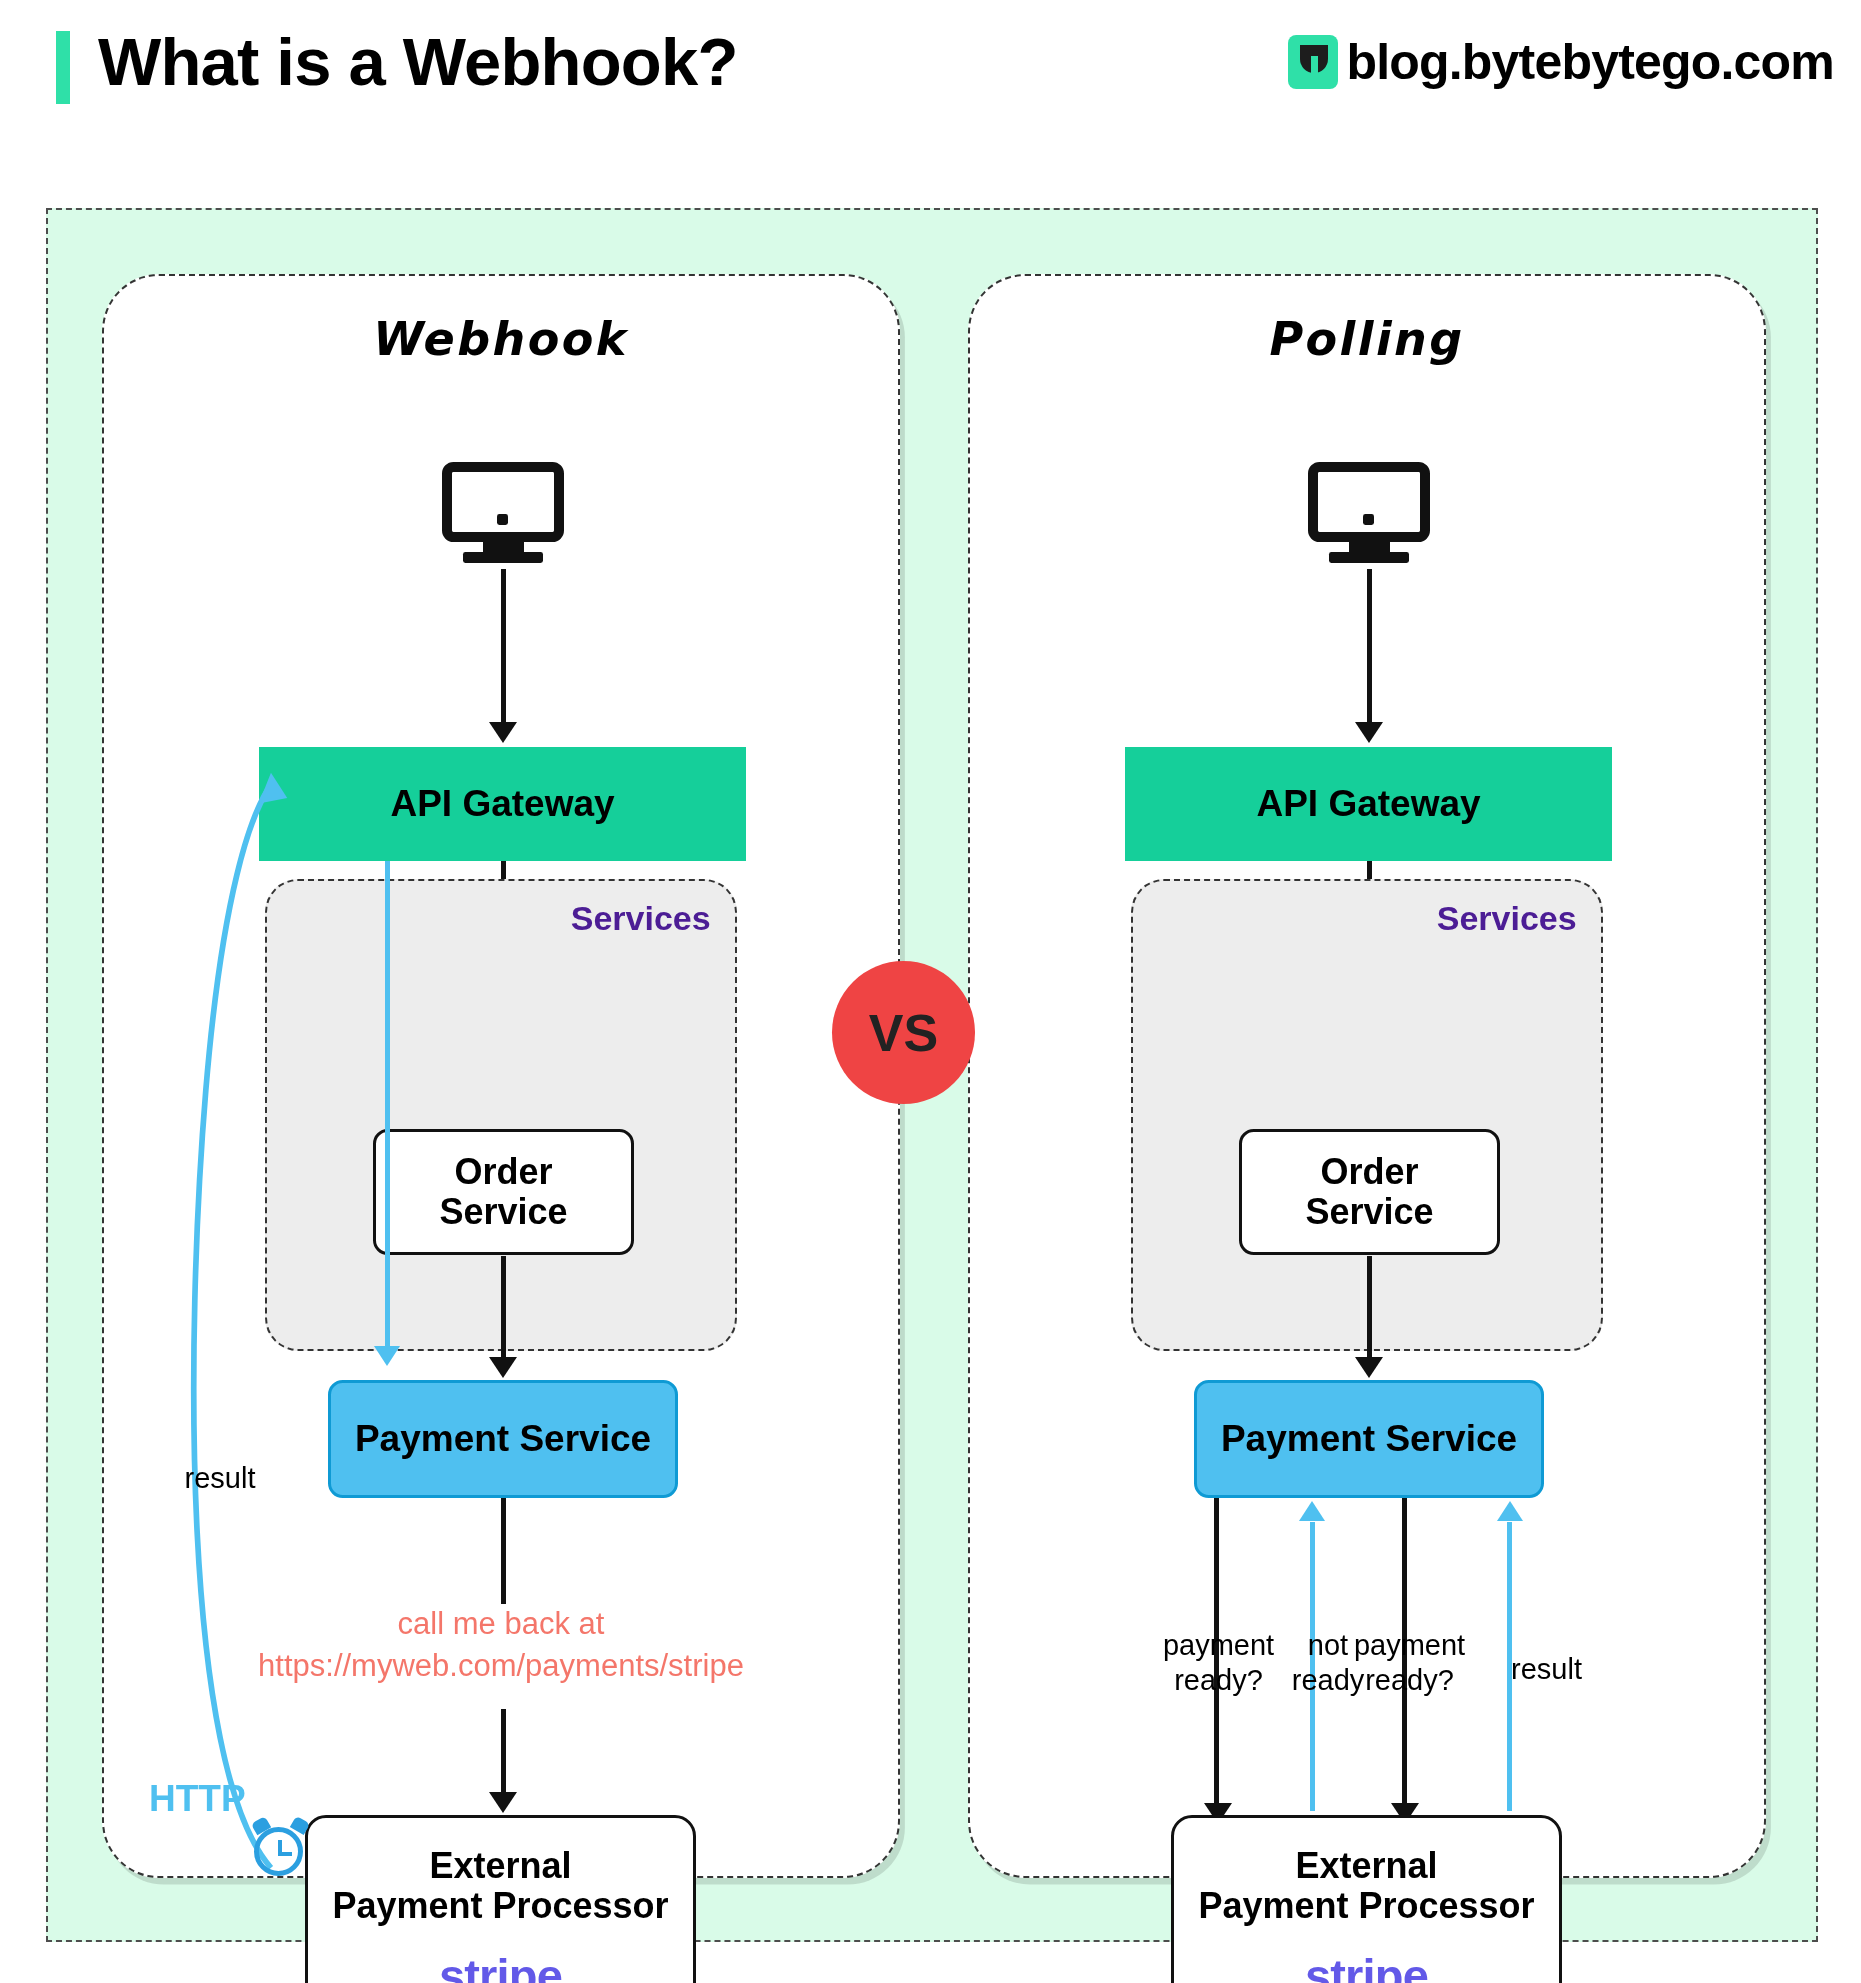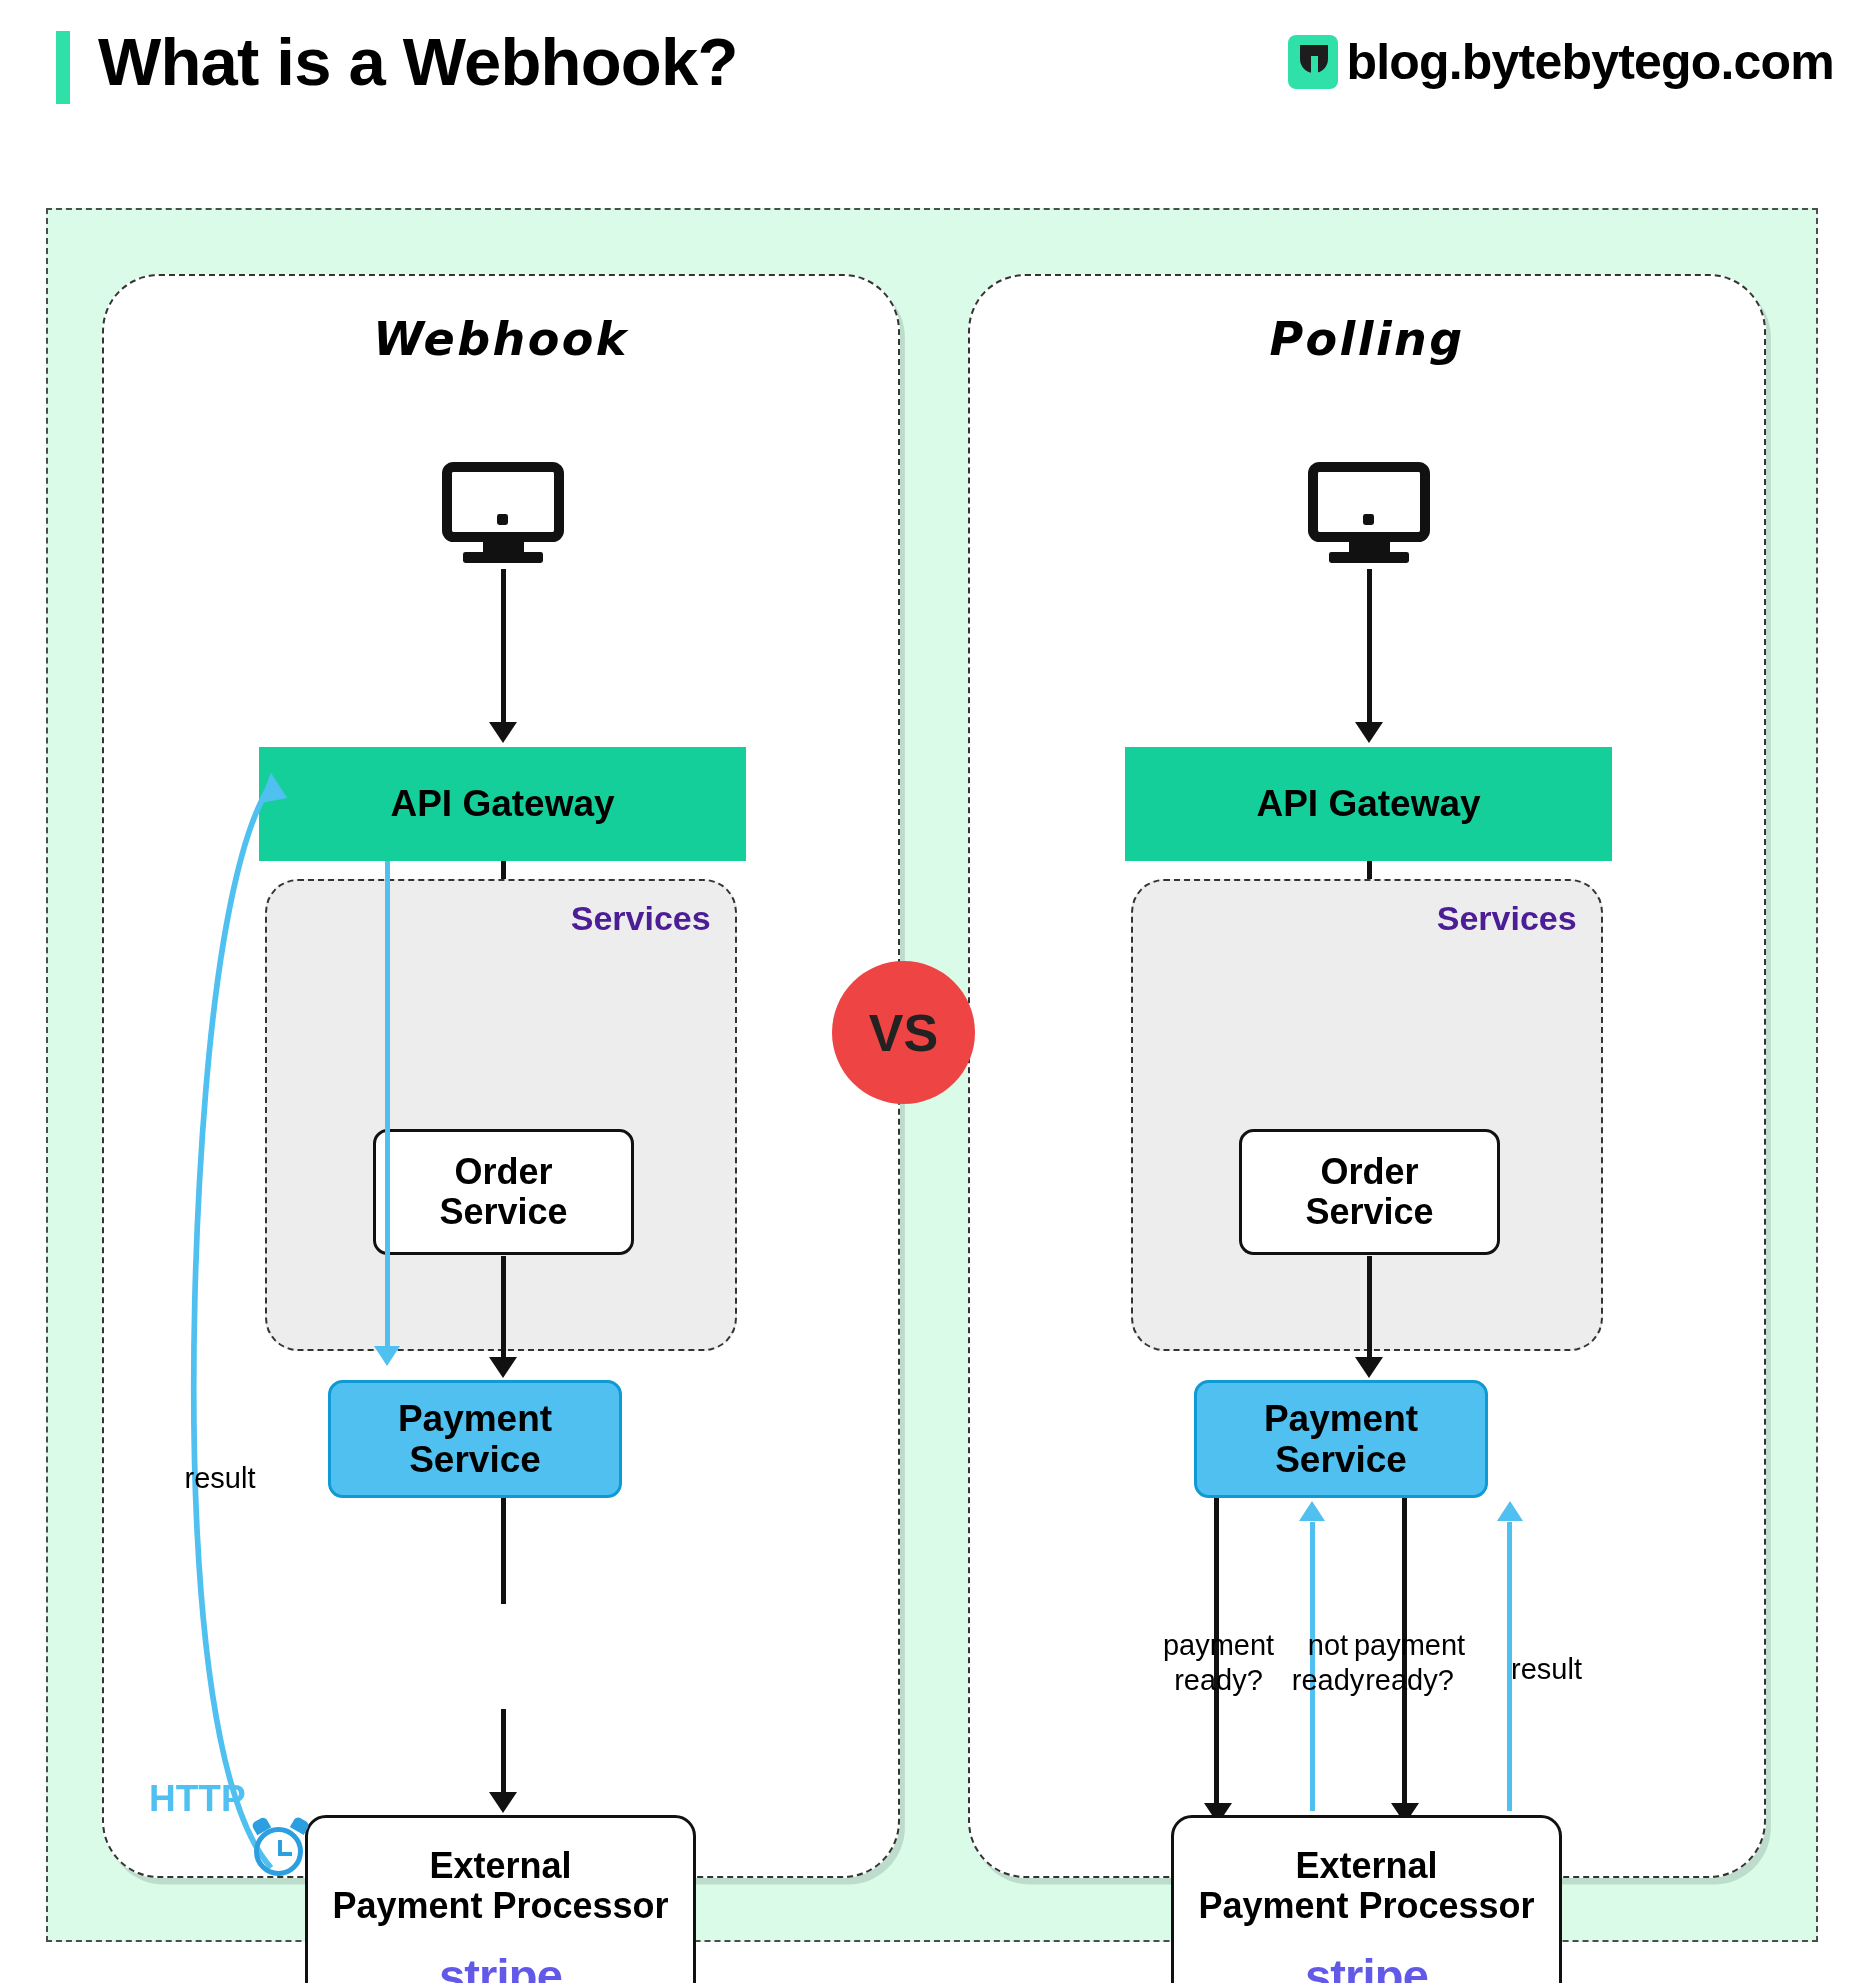--- a/index.html
+++ b/index.html
@@ -178,21 +178,21 @@
     color: #4c1d95;
   }
   .order-svc {
     width: 261px; height: 126px;
     background: #ffffff;
     border: 3.3px solid #111;
     border-radius: 14.7px;
     font-size: 36px;
   }
   .payment-svc {
-    width: 294px; height: 118px;
+    width: 350px; height: 118px;
     background: #4fc0f0;
     border: 3.3px solid #0f9ad4;
     border-radius: 14.7px;
     font-size: 37px;
   }
   .processor {
     width: 391px; height: 236px;
     background: #ffffff;
     border: 3.3px solid #111;
     border-radius: 21px;
@@ -361,20 +361,24 @@
 
     <div class="vline" style="left:397px; top:980px; height:106px;"></div>
     <div class="arrowhead-down" style="left:385px; top:1081px;"></div>
 
     <div class="box payment-svc" style="left:224px; top:1104px;">Payment Service</div>
 
     <div class="vline" style="left:397px; top:1222px; height:106px;"></div>
     <div class="vline" style="left:397px; top:1433px; height:90px;"></div>
     <div class="arrowhead-down" style="left:385px; top:1516px;"></div>
 
+    <div class="callback-label" style="left:112px; top:1327px;">
+      <div>call me back at</div>
+      <div>https://myweb.com/payments/stripe</div>
+    </div>
 
     <div class="box processor" style="left:201px; top:1539px;">
       <div>External</div>
       <div>Payment Processor</div>
       <div class="stripe">stripe</div>
     </div>
 
     <svg class="curve" style="left:0; top:0; width:798px; height:1604px;" viewBox="0 0 980 1970" width="798" height="1604">
       <path d="M 205 1955 C 95 1830, 100 1300, 125 1000 C 145 760, 180 660, 205 625" fill="none" stroke="#4fc0f0" stroke-width="7"></path>
       <polygon points="205,610 190,648 225,641" fill="#4fc0f0"></polygon>

